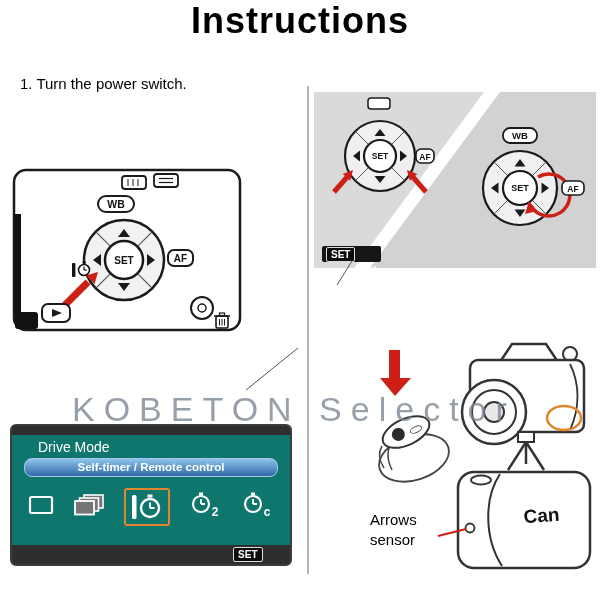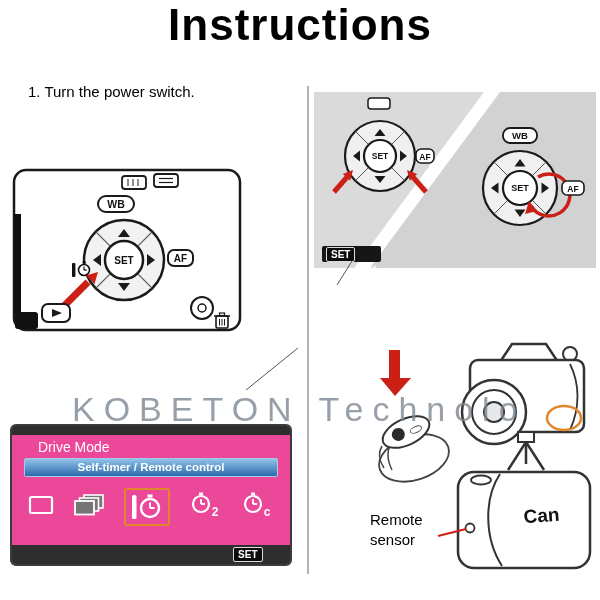--- a/index.html
+++ b/index.html
@@ -1,29 +1,29 @@
 <!DOCTYPE html>
 <html><head>
 <meta charset="utf-8">
 <style>
   html,body{margin:0;padding:0;background:#fff;}
   .page{position:relative;width:600px;height:600px;background:#fff;overflow:hidden;
         font-family:"Liberation Sans",sans-serif;color:#111;}
   .abs{position:absolute;}
   .title{position:absolute;left:0;top:0;width:100%;text-align:center;margin:0;
-         font-size:44px;font-weight:bold;letter-spacing:1px;color:#000;}
-  .step{position:absolute;margin:16px;font-size:15px;line-height:1.34;color:#000;}
+         font-size:36px;font-weight:bold;letter-spacing:1px;color:#000;}
+  .step{position:absolute;margin:8px;font-size:15px;line-height:1.34;color:#000;}
   .ico{display:inline-block;vertical-align:-2px;margin:0 1px;}
   svg text{font-family:"Liberation Sans",sans-serif;}
   
-  .lcd{position:absolute;left:10px;top:424px;width:282px;height:142px;background:#ec4899;
+  .lcd{position:absolute;left:10px;top:424px;width:282px;height:142px;background:#0f766e;
        border:2px solid #3c3c3c;border-radius:6px;overflow:hidden;box-sizing:border-box;}
   .lcd-topbar{height:9px;background:#2e2e2e;}
   .lcd-title{margin:4px 0 3px 26px;color:#fff;font-size:14px;}
-  .lcd-selected{margin:1px 12px;height:17px;border:1px solid #a6c8e6;border-radius:2px;
+  .lcd-selected{margin:1px 12px;height:17px;border:1px solid #a6c8e6;border-radius:8px;
        background:linear-gradient(180deg,#8fc3ea 0%,#2e6aa9 100%);
        color:#fff;font-size:11.5px;font-weight:bold;text-align:center;line-height:16px;}
   .lcd-icons{display:flex;align-items:center;justify-content:space-between;
        padding:4px 16px 0 16px;height:54px;box-sizing:border-box;}
   .sel-box{width:46px;height:38px;border:2.5px solid #e0862c;border-radius:3px;
        display:flex;align-items:center;justify-content:center;box-sizing:border-box;}
   .lcd-bottom{position:absolute;left:0;right:0;bottom:0;height:19px;background:#2e2e2e;
        display:flex;justify-content:flex-end;align-items:center;padding-right:6px;gap:5px;}
   .set-pill{display:inline-block;background:#0c0c0c;border:1px solid #ddd;color:#fff;
        font-size:10px;font-weight:bold;line-height:11px;padding:1px 4px;border-radius:2px;}
@@ -252,23 +252,23 @@
     <g>
       <rect x="140" y="136" width="132" height="96" rx="16" fill="#fff" stroke="#333" stroke-width="2.5"></rect>
       <path d="M182 138 C166 162 166 202 184 230" fill="none" stroke="#333" stroke-width="2"></path>
       <ellipse cx="163" cy="144" rx="10" ry="4.5" fill="#fff" stroke="#333" stroke-width="1.8"></ellipse>
       <circle cx="152" cy="192" r="4.5" fill="#fff" stroke="#333" stroke-width="1.8"></circle>
       <line x1="120" y1="200" x2="148" y2="193" stroke="#cc2016" stroke-width="2"></line>
       <text x="224" y="186" font-size="19" font-weight="bold" fill="#111" transform="rotate(-4 224 186)" text-anchor="middle">Can</text>
     </g>
   </svg>
 
-  <div class="rs-label">Remote sensor</div>
-
-  <div class="watermark">KOBETON Technolo</div>
+  <div class="rs-label">Arrows sensor</div>
+
+  <div class="watermark">KOBETON Selector</div>
 
   <svg class="overlay" width="600" height="600" viewBox="0 0 600 600">
     <line x1="308" y1="86" x2="308" y2="574" stroke="#666" stroke-width="1"></line>
     <line x1="352" y1="261" x2="337" y2="285" stroke="#555" stroke-width="1"></line>
     <line x1="298" y1="348" x2="246" y2="390" stroke="#555" stroke-width="1"></line>
   </svg>
 
 </div>
 
 </body></html>

